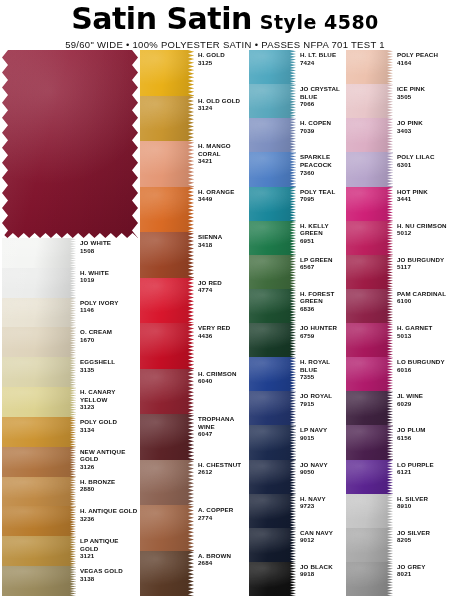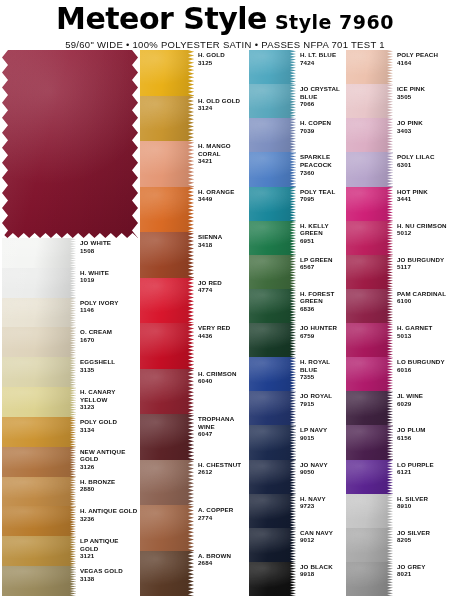--- a/index.html
+++ b/index.html
@@ -99,22 +99,22 @@
   #col3 .chip{width:47px;}
   #col4 .chip{width:47px;}
 </style>
 </head>
 <body>
 
 <div id="sheet">
 
   <div class="header">
     <div class="title-row">
-      <span class="brand">Meteor Style</span>
-      <span class="style">Style 7960</span>
+      <span class="brand">Satin Satin</span>
+      <span class="style">Style 4580</span>
     </div>
     <div class="subtitle">59/60" WIDE • 100% POLYESTER SATIN • PASSES NFPA 701 TEST 1</div>
   </div>
 
   <div class="cols">
 
     <div class="col" id="col1" style="--x: 0;">
       <div class="hero" style="background: rgb(141, 21, 48);">
         <div class="sheen"></div>
         <div class="zig"></div>

